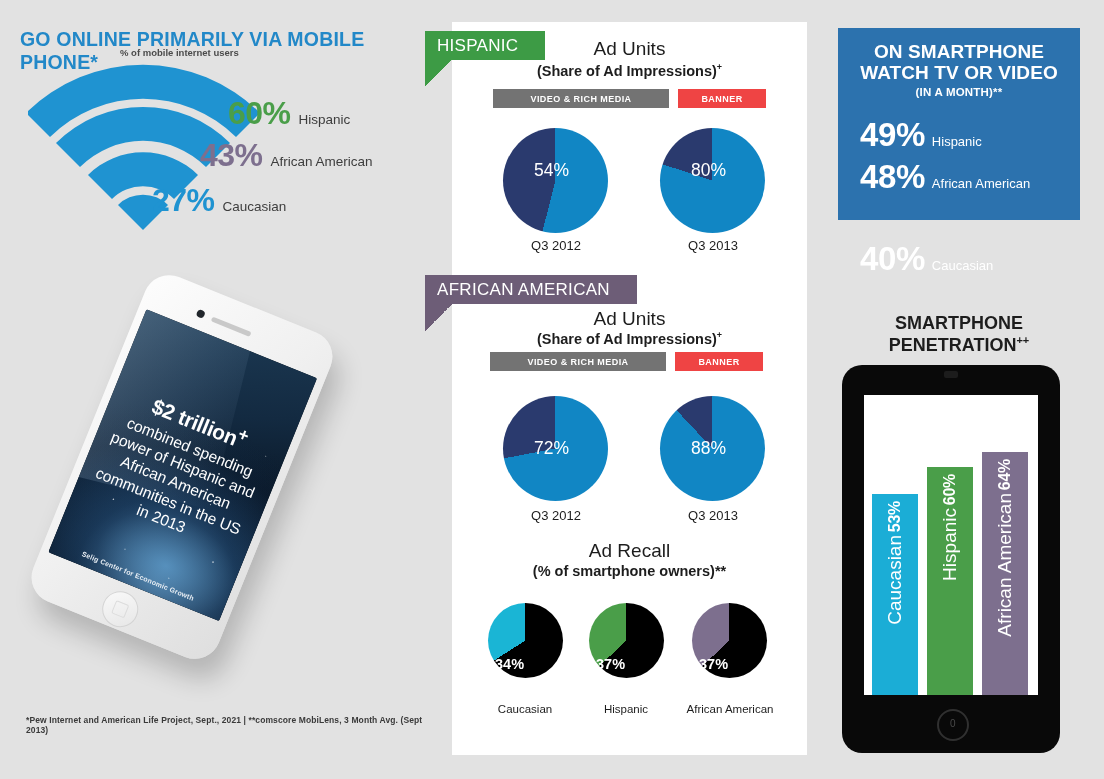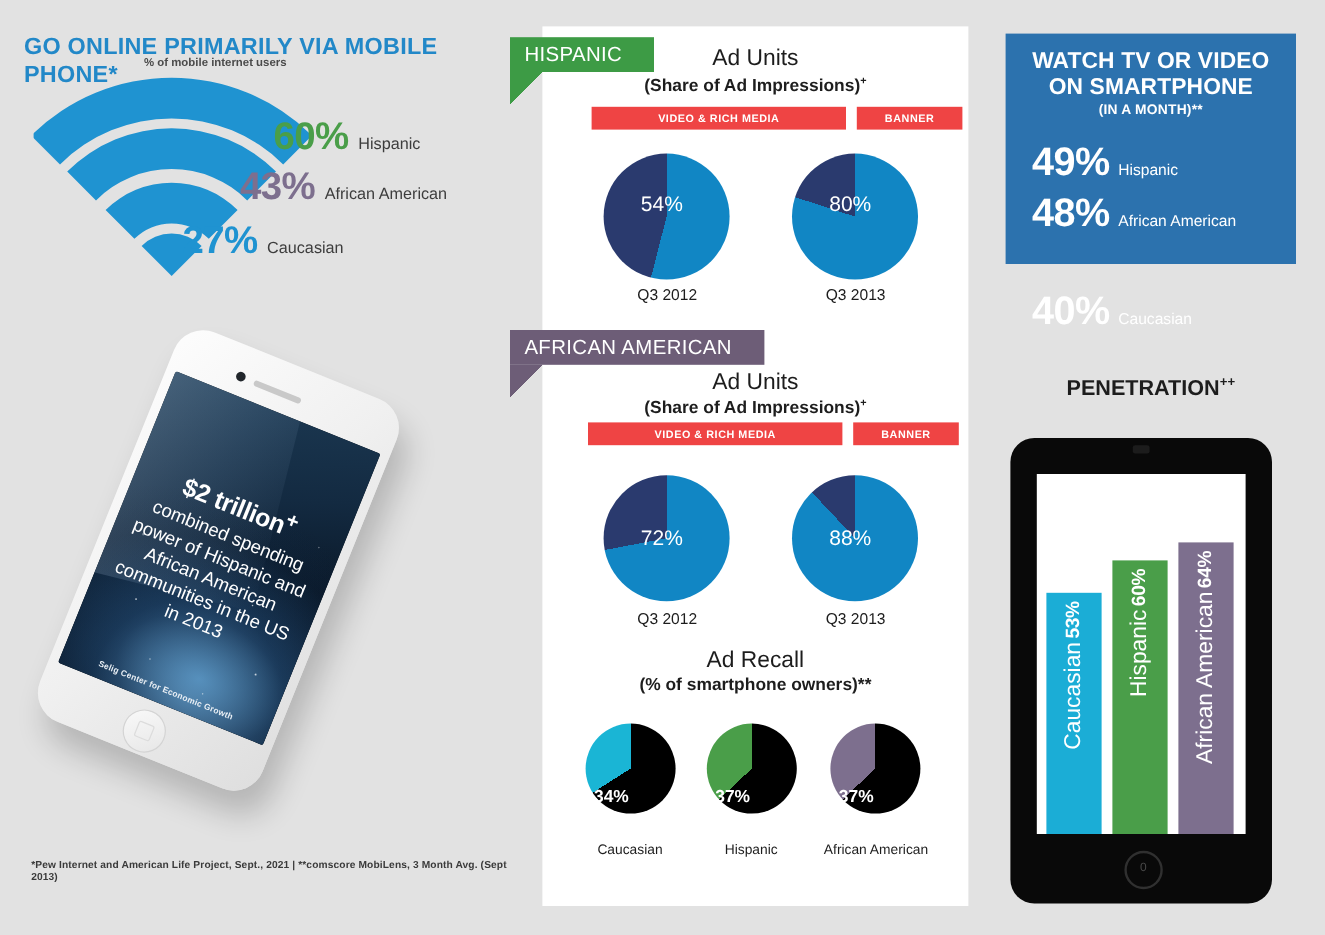--- a/index.html
+++ b/index.html
@@ -123,21 +123,21 @@
   #tab-hisp{left:425px;top:31px;width:120px;background:#3d9b45;}
   #tab-hisp .fold{background:linear-gradient(to bottom right,#3d9b45 50%,transparent 50%);}
   #tab-aa{left:425px;top:275px;width:212px;background:#6d5d77;}
   #tab-aa .fold{background:linear-gradient(to bottom right,#6d5d77 50%,transparent 50%);}
 
   .legend-row{position:absolute;display:flex;gap:9px;}
   .legend-box{
     height:19px;display:flex;align-items:center;justify-content:center;
     color:#fff;font-size:9px;font-weight:700;letter-spacing:.45px;
   }
-  .lb-video{width:212px;background:#ef4444;}
+  .lb-video{width:176px;background:#737373;}
   .lb-banner{width:88px;background:#ef4444;}
 
   .pie{
     position:absolute;width:105px;height:105px;border-radius:50%;
   }
   .pie-label{
     position:absolute;color:#fff;font-size:17.5px;font-weight:400;
   }
   .pie-cap{
     position:absolute;font-size:13px;color:#1d1d1d;text-align:center;width:120px;
@@ -304,39 +304,40 @@
   <div class="recall-pie" id="rp1" style="left: 589px; top: 603px; background: conic-gradient(rgb(0, 0, 0) 0deg, rgb(0, 0, 0) 226.8deg, rgb(74, 158, 73) 226.8deg, rgb(74, 158, 73) 360deg);"></div>
   <div class="recall-label" style="left:596px;top:620px;">37%</div>
   <div class="recall-cap" style="left:561px;top:703px;">Hispanic</div>
 
   <div class="recall-pie" id="rp2" style="left: 692px; top: 603px; background: conic-gradient(rgb(0, 0, 0) 0deg, rgb(0, 0, 0) 226.8deg, rgb(125, 111, 142) 226.8deg, rgb(125, 111, 142) 360deg);"></div>
   <div class="recall-label" style="left:699px;top:620px;">37%</div>
   <div class="recall-cap" style="left:665px;top:703px;">African American</div>
 
   <div id="blue-box">
     <div id="bb-title">
+      <div>ON SMARTPHONE</div>
       <div>WATCH TV OR VIDEO</div>
-      <div>ON SMARTPHONE</div>
     </div>
     <div id="bb-sub">(IN A MONTH)**</div>
     <div class="bb-stat" style="top:88px;">
       <span class="bb-pct">49%</span>
       <span class="bb-lab">Hispanic</span>
     </div>
     <div class="bb-stat" style="top:130px;">
       <span class="bb-pct">48%</span>
       <span class="bb-lab">African American</span>
     </div>
     <div class="bb-stat" style="top:172px;margin-top:40px;">
       <span class="bb-pct">40%</span>
       <span class="bb-lab">Caucasian</span>
     </div>
   </div>
 
   <div id="tab-title">
+    <div>SMARTPHONE</div>
     <div><span>PENETRATION</span><sup>++</sup></div>
   </div>
 
   <div id="tablet">
     <div id="tablet-cam"></div>
     <div id="tablet-screen">
       <div class="pbar" id="pb0" style="left: 8px; height: 201.266px; background: rgb(27, 173, 214);">
         <span class="pct">53%</span>
         <span class="nam">Caucasian</span>
       </div>

